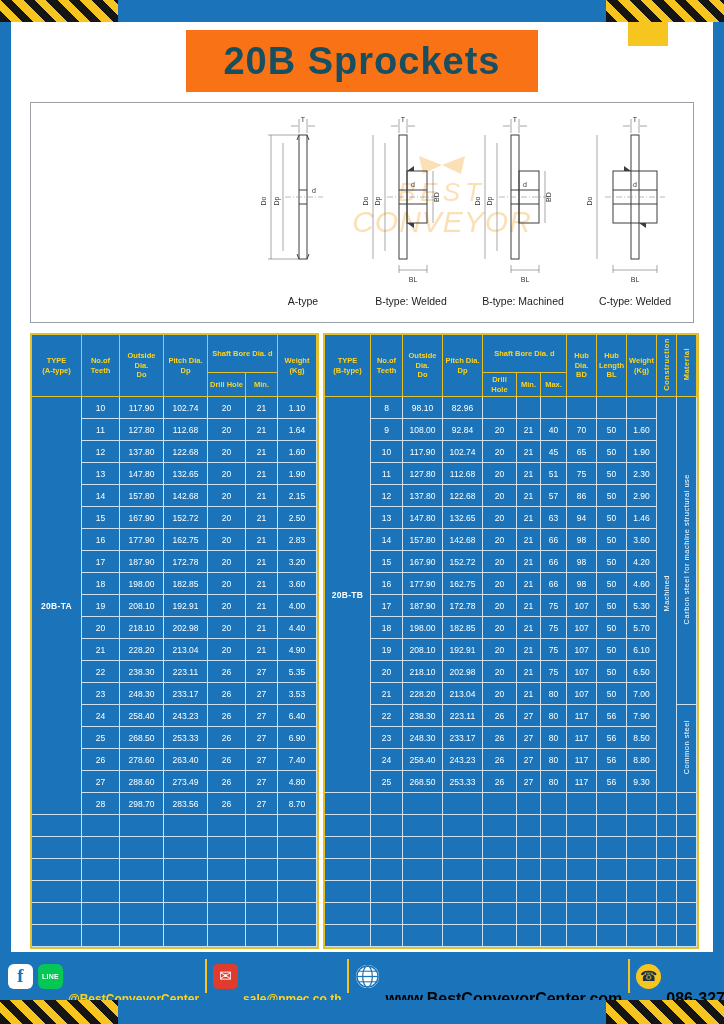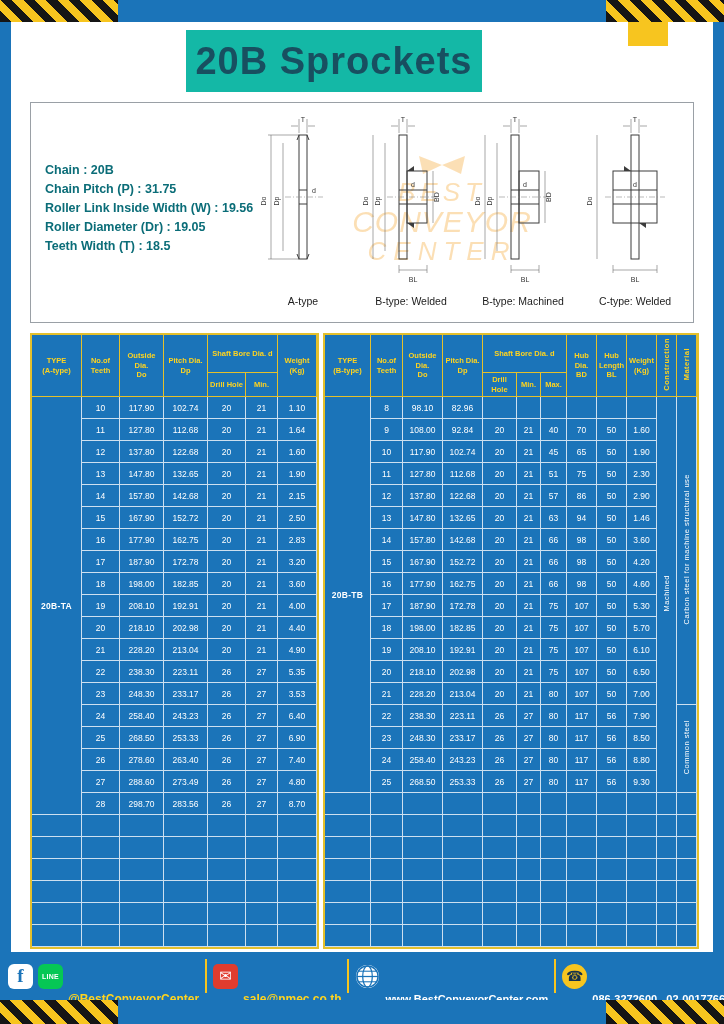--- a/index.html
+++ b/index.html
@@ -23,21 +23,21 @@
   .hz.tr{top:0;right:0;width:118px;height:22px;}
   .hz.bl{bottom:0;left:0;width:118px;height:24px;}
   .hz.br{bottom:0;right:0;width:118px;height:24px;}
   .sidestrip{position:absolute;top:22px;bottom:24px;width:11px;background:var(--blue);}
   .sidestrip.left{left:0}
   .sidestrip.right{right:0}
   .chip{position:absolute;top:22px;right:56px;width:40px;height:24px;background:var(--yellow);}
 
   
   .title{
-    position:absolute;top:30px;left:186px;width:296px;height:62px;background:#14b8a6;
+    position:absolute;top:30px;left:186px;width:352px;height:62px;background:#f97316;
     display:flex;align-items:center;justify-content:center;
     font-size:38px;font-weight:bold;color:#184f60;letter-spacing:1px;
   }
 
   
   .specs{position:absolute;top:102px;left:30px;width:662px;height:219px;border:1px solid #9aa0a6;background:#fff;}
   .spec-lines{position:absolute;left:14px;top:58px;z-index:2;}
   .spec-line{font-size:12.5px;font-weight:bold;color:#0b6d78;line-height:19px;white-space:nowrap;}
   .watermark{position:absolute;left:266px;top:52px;width:290px;text-align:center;opacity:.32;z-index:0;
     color:#f59f1d;font-weight:normal;font-style:italic;line-height:1.05;}
@@ -82,21 +82,21 @@
   }
   .fsec{display:flex;align-items:center;gap:5px;flex:none;}
   .fdiv{width:2px;height:34px;background:var(--yellow);flex:none;}
   .ficon{flex:none;display:flex;align-items:center;justify-content:center;}
   .fb-icon{width:25px;height:25px;background:#fff;border-radius:6px;color:var(--blue);font-weight:bold;font-size:19px;font-family:"Liberation Serif",serif;}
   .line-icon{width:25px;height:25px;background:#06c755;border-radius:6px;color:#fff;font-weight:bold;font-size:7px;letter-spacing:.3px;}
   .mail-icon{width:25px;height:25px;background:#e03c2e;border-radius:5px;color:#fff;font-size:15px;}
   .phone-icon{width:25px;height:25px;background:var(--yellow);border-radius:50%;color:#15324e;font-size:14px;}
   .ftext{font-weight:bold;white-space:nowrap;margin-top:46px;}
   .ftext.yellow{color:var(--hdr-yellow);font-size:12px;}
-  .ftext.white{color:#ffffff;font-size:11px;}
+  .ftext.white{color:#000000;font-size:16px;}
 </style>
 </head>
 <body>
 
 <div class="page">
 
   <div class="topbar"></div>
   <div class="hz tl"></div>
   <div class="hz tr"></div>
   <div class="sidestrip left"></div>
@@ -107,30 +107,22 @@
 
   <div class="specs">
 
     <div class="watermark">
       <svg width="54" height="20" viewBox="0 0 54 20">
         <path d="M27 10 L4 1 L8 19 Z" fill="#f59f1d"></path>
         <path d="M27 10 L50 1 L46 19 Z" fill="#f59f1d"></path>
       </svg>
       <div class="wm1">BEST</div>
       <div class="wm2">CONVEYOR</div>
-      <div class="wm3">CENTER</div>
     </div>
 
-    <div class="spec-lines">
-      <div class="spec-line">Chain : 20B</div>
-      <div class="spec-line">Chain Pitch (P) : 31.75</div>
-      <div class="spec-line">Roller Link Inside Width (W) : 19.56</div>
-      <div class="spec-line">Roller Diameter (Dr) : 19.05</div>
-      <div class="spec-line">Teeth Width (T) : 18.5</div>
-    </div>
 
     <div class="figs">
 
       <div class="fig">
         <svg width="92" height="172" viewBox="0 0 92 172">
           <text x="46" y="9" text-anchor="middle">T</text>
           <line class="dim" x1="42" y1="6" x2="42" y2="20"></line>
             <line class="dim" x1="50" y1="6" x2="50" y2="20"></line>
           <line class="dim" x1="34" y1="13" x2="41" y2="13"></line>
             <line class="dim" x1="51" y1="13" x2="58" y2="13"></line>

